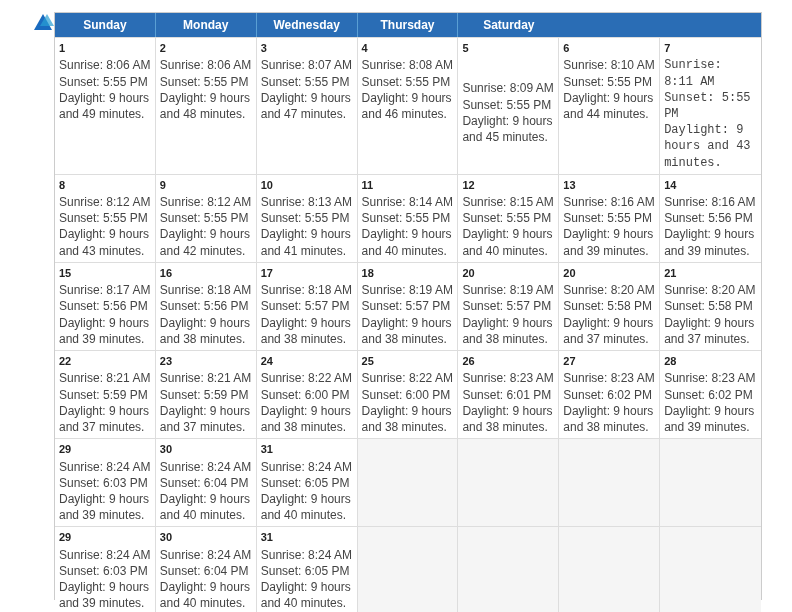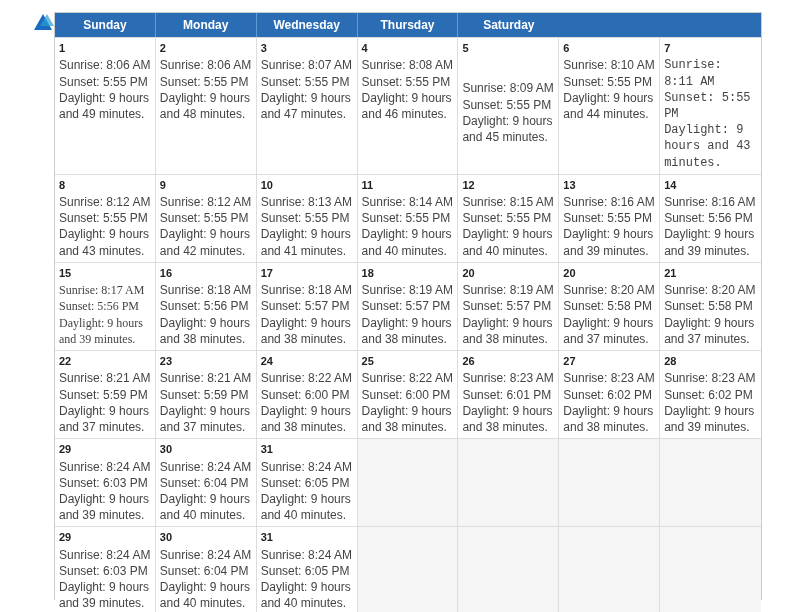--- a/index.html
+++ b/index.html
@@ -233,21 +233,21 @@
           <div class="cal-cell">
             <span class="day-num">14</span>
             <div class="day-info" style="white-space: pre-line;">Sunrise: 8:16 AM
 Sunset: 5:56 PM
 Daylight: 9 hours and 39 minutes.</div>
           </div>
         </div>
         <div class="cal-row">
           <div class="cal-cell">
             <span class="day-num">15</span>
-            <div class="day-info" style="white-space: pre-line; font-family: Liberation Serif, serif;">Sunrise: 8:17 AM
+            <div class="day-info" style="white-space: pre-line;">Sunrise: 8:17 AM
 Sunset: 5:56 PM
 Daylight: 9 hours and 39 minutes.</div>
           </div>
           <div class="cal-cell">
             <span class="day-num">16</span>
             <div class="day-info" style="white-space: pre-line;">Sunrise: 8:18 AM
 Sunset: 5:56 PM
 Daylight: 9 hours and 38 minutes.</div>
           </div>
           <div class="cal-cell">

